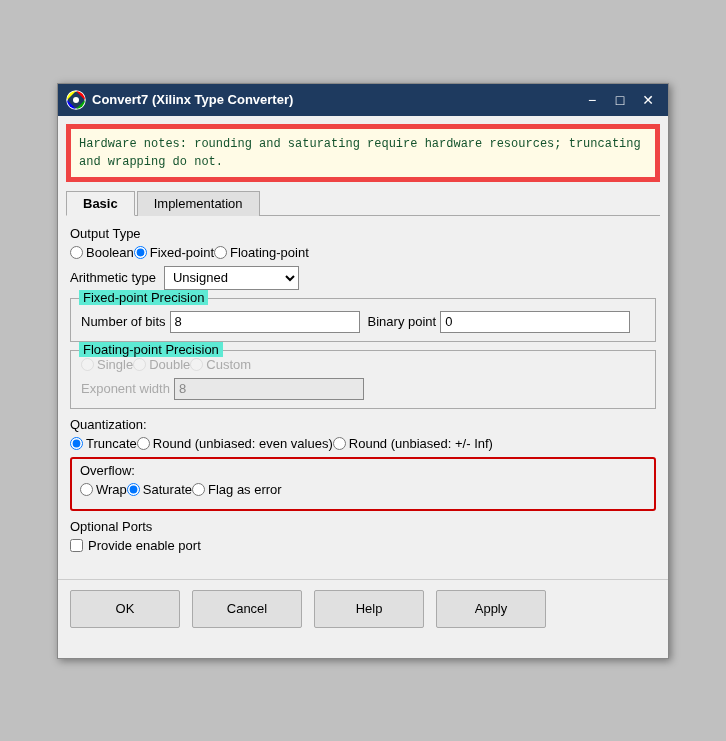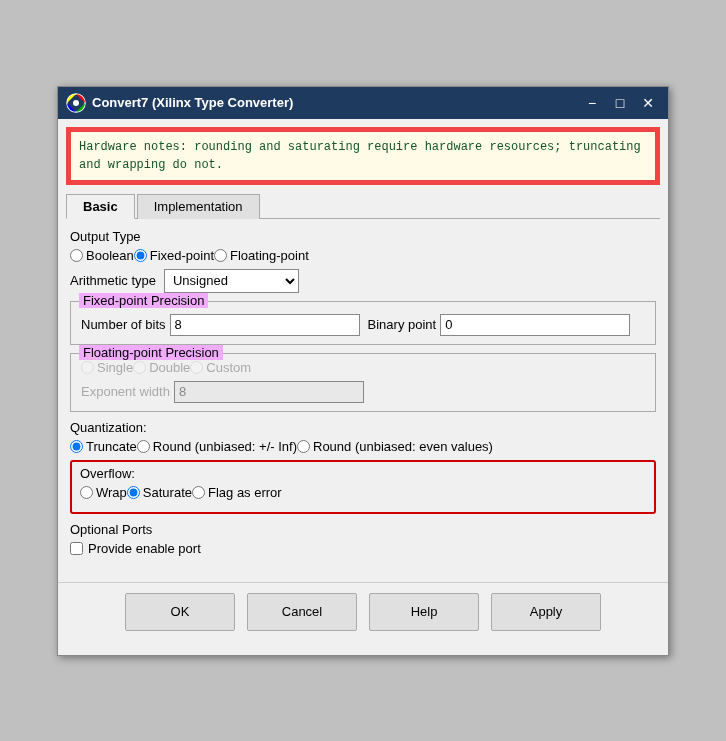--- a/index.html
+++ b/index.html
@@ -129,21 +129,21 @@
       padding: 6px 10px 8px;
       margin-bottom: 8px;
       position: relative;
     }
     .fieldset-legend {
       font-size: 13px;
       padding: 0 4px;
       position: absolute;
       top: -9px;
       left: 8px;
-      background: #f0abfc;
+      background: #5eead4;
     }
 
     .input-row {
       display: flex;
       align-items: center;
       gap: 8px;
       margin-top: 6px;
       flex-wrap: wrap;
     }
     .input-field {
@@ -198,23 +198,23 @@
       gap: 6px;
       margin-top: 8px;
     }
     .latency-input {
       flex: 1;
       height: 22px;
     }
 
     .button-bar {
       display: flex;
-      justify-content: center;
+      justify-content: flex-start;
       gap: 12px;
-      padding: 10px 12px 24px;
+      padding: 10px 12px 30px;
       border-top: 1px solid #ccc;
       margin-top: 8px;
     }
     .dialog-btn {
       width: 110px;
       height: 38px;
       background: #e0e0e0;
       border: 1px solid #aaa;
       font-size: 13px;
       cursor: pointer;
@@ -334,25 +334,25 @@
 
       <div style="">
         <span>Quantization:</span>
         <div class="radio-group" style="margin-top:4px;">
           <label class="radio-item">
             <input type="radio" name="quantization" checked="" style="">
             <span>Truncate</span>
           </label>
           <label class="radio-item">
             <input type="radio" name="quantization" style="">
+            <span>Round  (unbiased: even values)</span>
+          </label>
+          <label class="radio-item">
+            <input type="radio" name="quantization" style="">
             <span>Round  (unbiased: +/- Inf)</span>
-          </label>
-          <label class="radio-item">
-            <input type="radio" name="quantization" style="">
-            <span>Round  (unbiased: even values)</span>
           </label>
         </div>
       </div>
 
       <div class="overflow-box">
         <div class="overflow-label">Overflow:</div>
         <div class="radio-group">
           <label class="radio-item">
             <input type="radio" name="overflow" style="">
             <span>Wrap</span>

